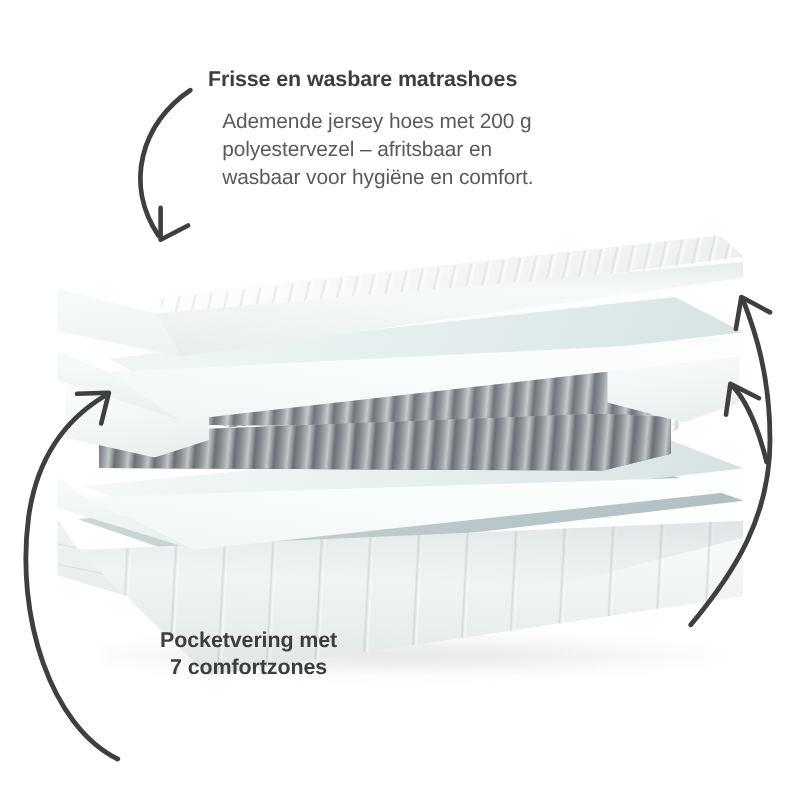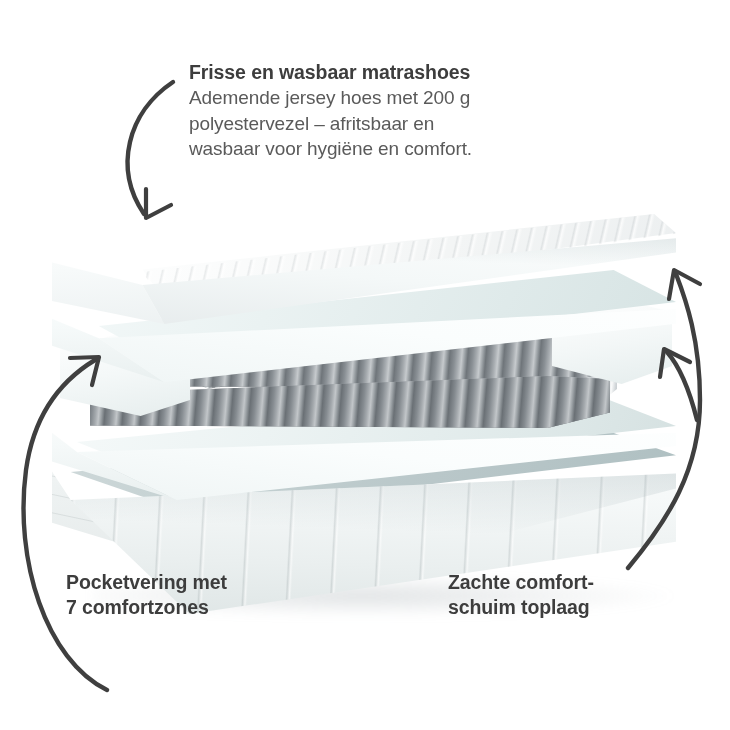--- a/index.html
+++ b/index.html
@@ -27,25 +27,25 @@
     white-space: pre-line;
     margin: 0;
   }
   .callout .c-body {
     font-weight: normal;
     font-size: 19px;
     line-height: 25.5px;
     color: #5a5a5a;
     letter-spacing: -0.1px;
     white-space: pre-line;
-    margin: 0;
+    margin: 13px;
   }
 
   #callout-top     { left: 189px; top: 60px;  width: 370px; }
-  #callout-springs { left: 66px;  top: 570px; width: 320px; }
+  #callout-springs { left: 66px;  top: 570px; width: 320px; text-align: center; }
   #callout-foam    { left: 448px; top: 570px; width: 250px; }
 
   
   #arrows {
     position: absolute;
     left: 0; top: 0;
     width: 730px; height: 730px;
     pointer-events: none;
   }
 
@@ -314,27 +314,25 @@
     </g>
 
     <g>
       <path d="M697 420 C 690 392, 681 368, 667 352"></path>
       <path d="M660 377 L 664 349 L 690 362" stroke-width="4.2"></path>
     </g>
   </g>
 </svg>
 
 <div class="callout" id="callout-top">
-  <div class="c-title">Frisse en wasbaar matrashoes</div>
+  <div class="c-title">Frisse en wasbare matrashoes</div>
   <div class="c-body">Ademende jersey hoes met 200 g
 polyestervezel – afritsbaar en
 wasbaar voor hygiëne en comfort.</div>
 </div>
 
 <div class="callout" id="callout-springs">
   <div class="c-title">Pocketvering met
 7 comfortzones</div>
 </div>
 
 <div class="callout" id="callout-foam">
-  <div class="c-title">Zachte comfort-
-schuim toplaag</div>
 </div>
 
 </body></html>

